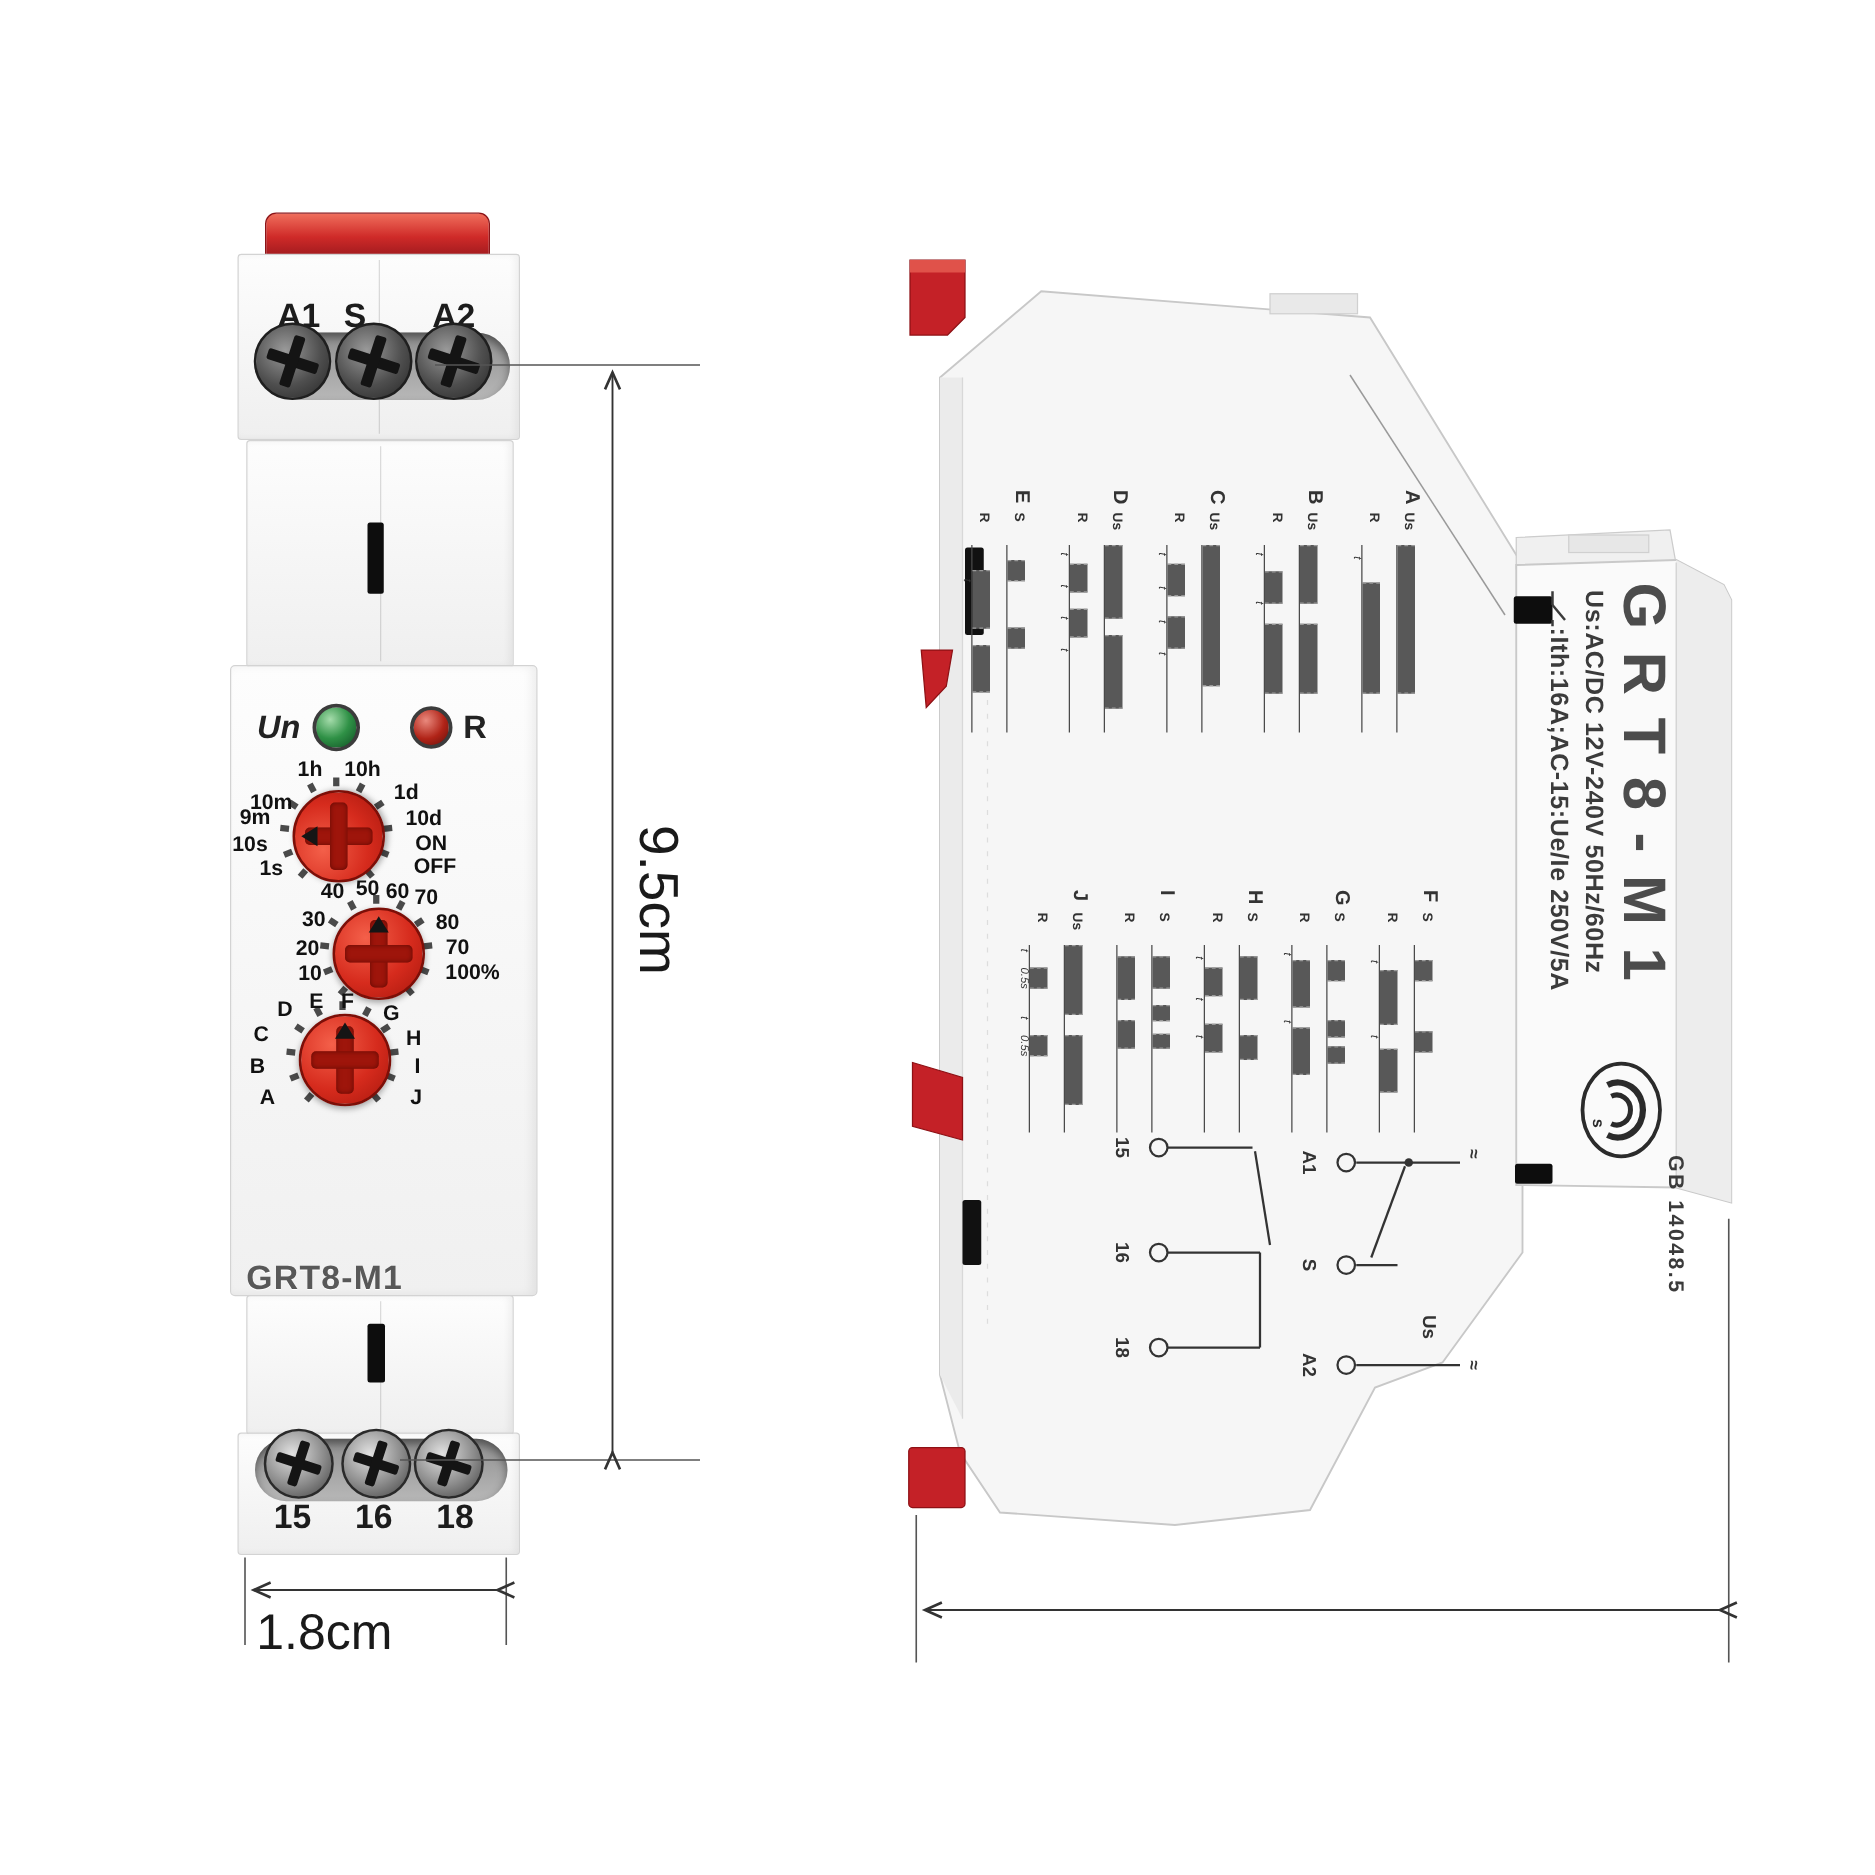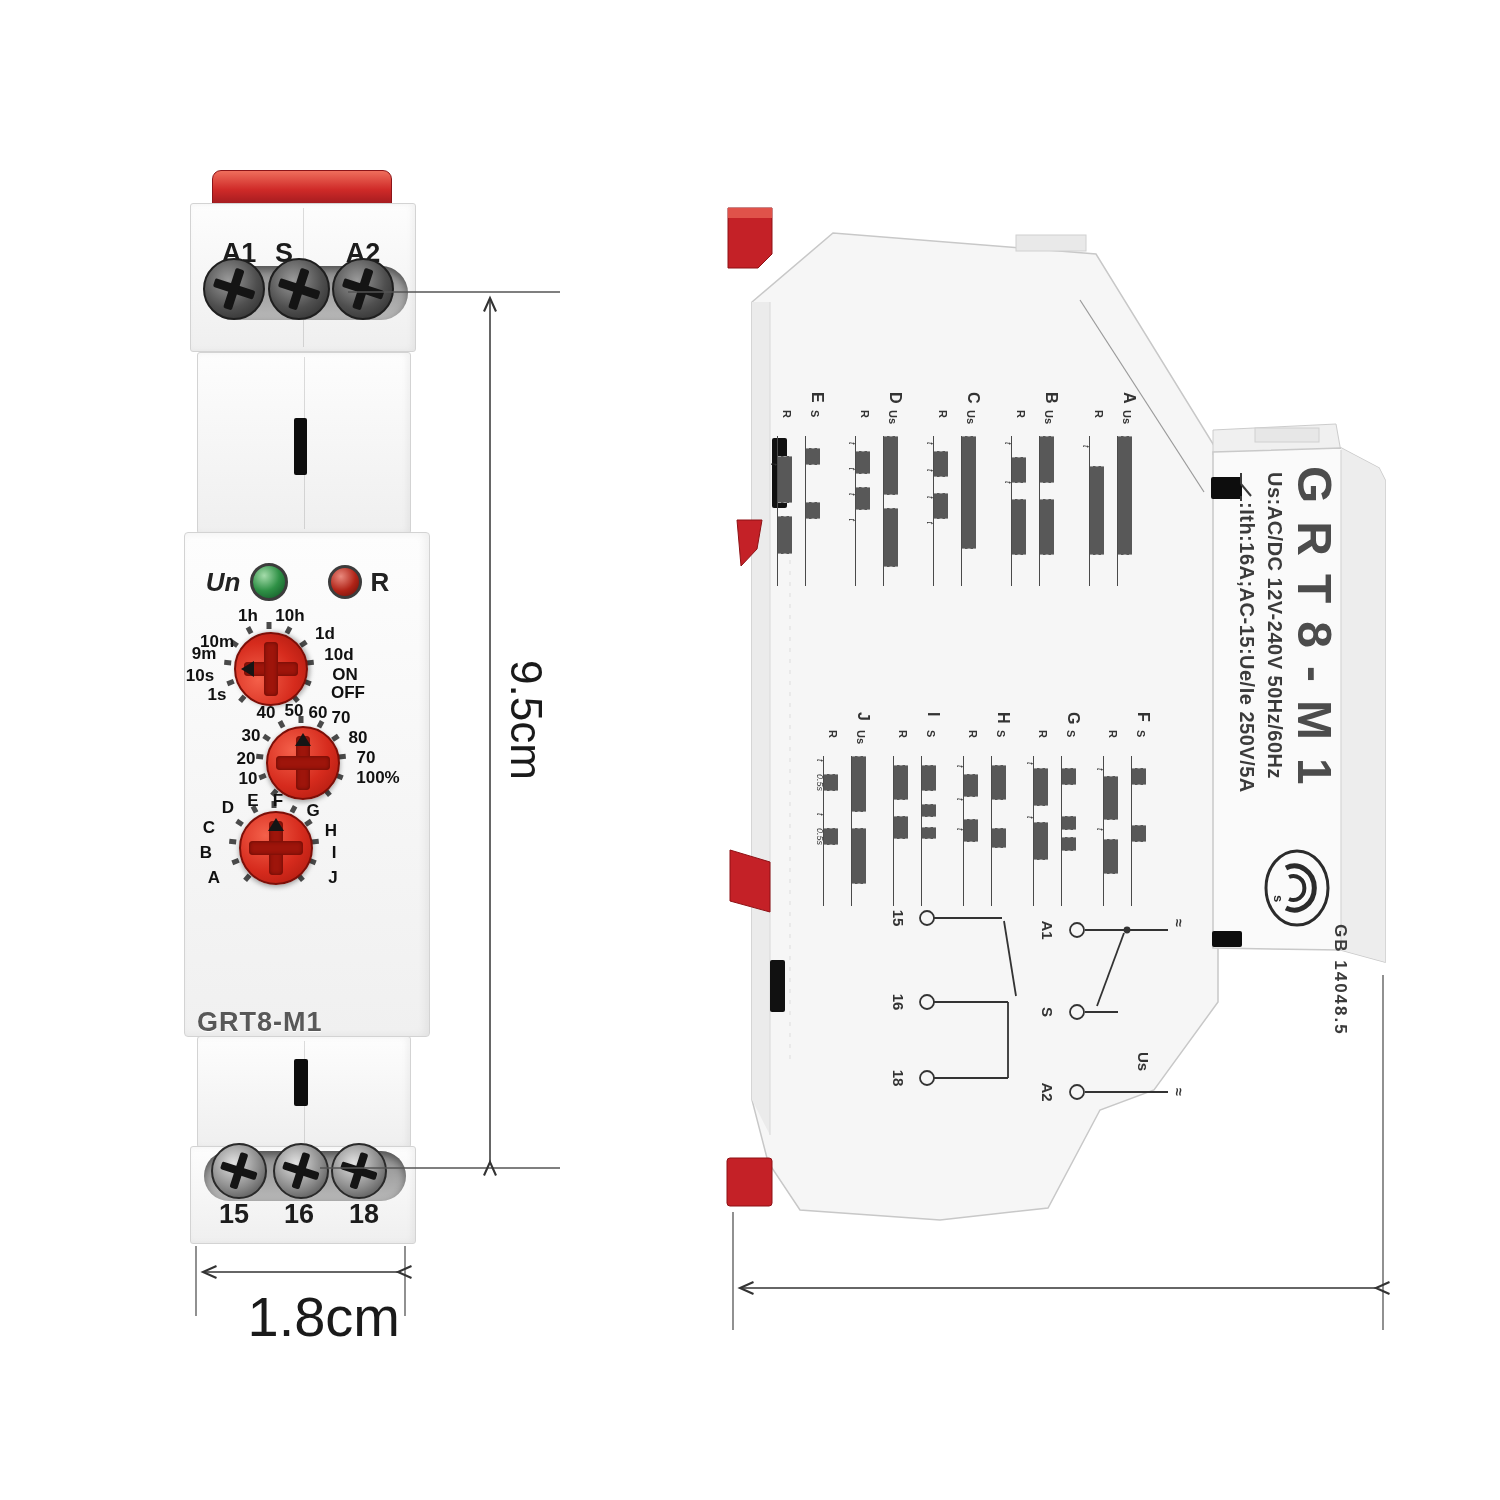--- a/index.html
+++ b/index.html
@@ -58,21 +58,21 @@
   #side-model{position:absolute;left:16px;top:48px;font-weight:bold;font-size:48px;color:#4c4c4c;letter-spacing:18px;white-space:nowrap;}
   .specline{position:absolute;font-weight:bold;font-size:20px;color:#3b3b3b;letter-spacing:.5px;white-space:nowrap;}
   #spec1{left:22px;top:104px;}
   #spec2{left:22px;top:132px;}
   #gb-label{position:absolute;left:474px;top:40px;font-weight:bold;font-size:17px;color:#3b3b3b;letter-spacing:2px;white-space:nowrap;}
   .blackmark{position:absolute;background:#0d0d0d;border-radius:2px;}
   
   #dims{position:absolute;left:0;top:0;z-index:5;pointer-events:none;}
   .dimtxt{position:absolute;color:#1a1a1a;font-family:"Liberation Sans",sans-serif;}
   #dim-h{left:551px;top:660px;font-size:44px;transform-origin:0 0;transform:rotate(90deg);white-space:nowrap;}
-  #dim-w{left:205px;top:1284px;width:195px;text-align:right;font-size:56px;}
+  #dim-w{left:205px;top:1284px;width:195px;text-align:left;font-size:40px;}
   #dim-d{left:990px;top:1328px;width:190px;text-align:center;font-size:50px;}
   svg text{font-family:"Liberation Sans",sans-serif;}
 </style>
 </head>
 <body>
 
 <div id="stage">
 
   <div>
     <div id="front-cap"></div>

